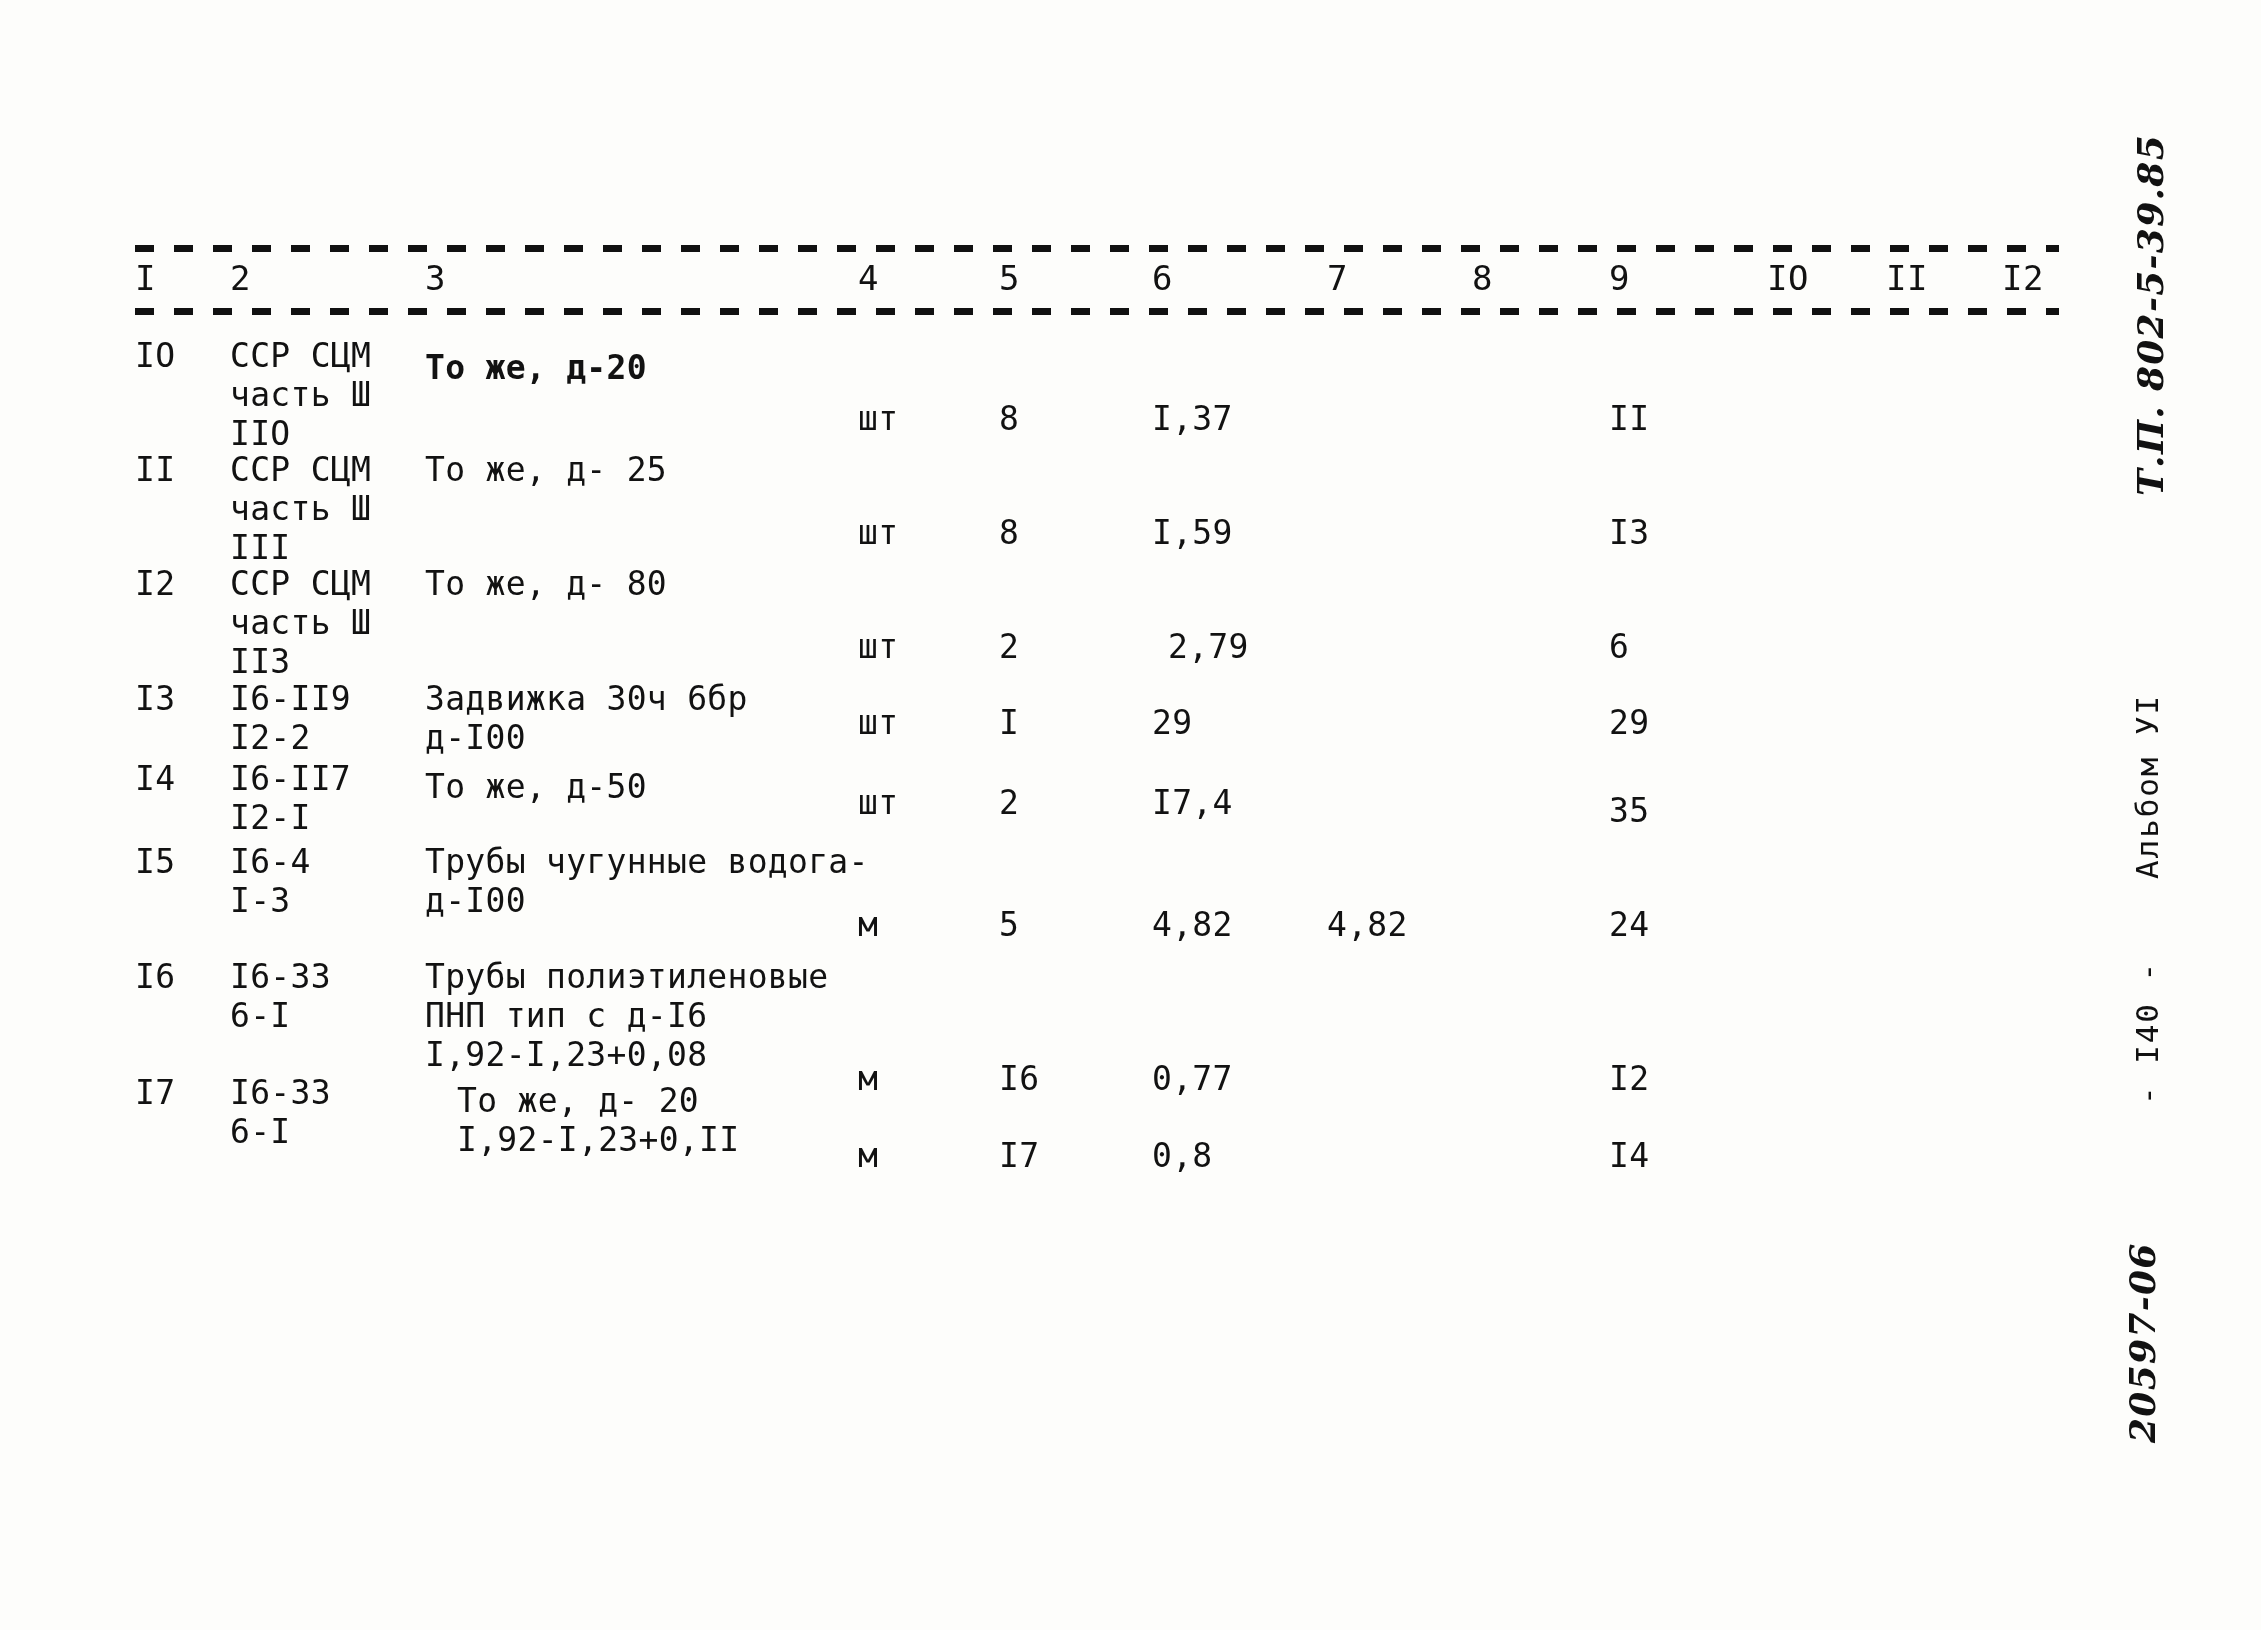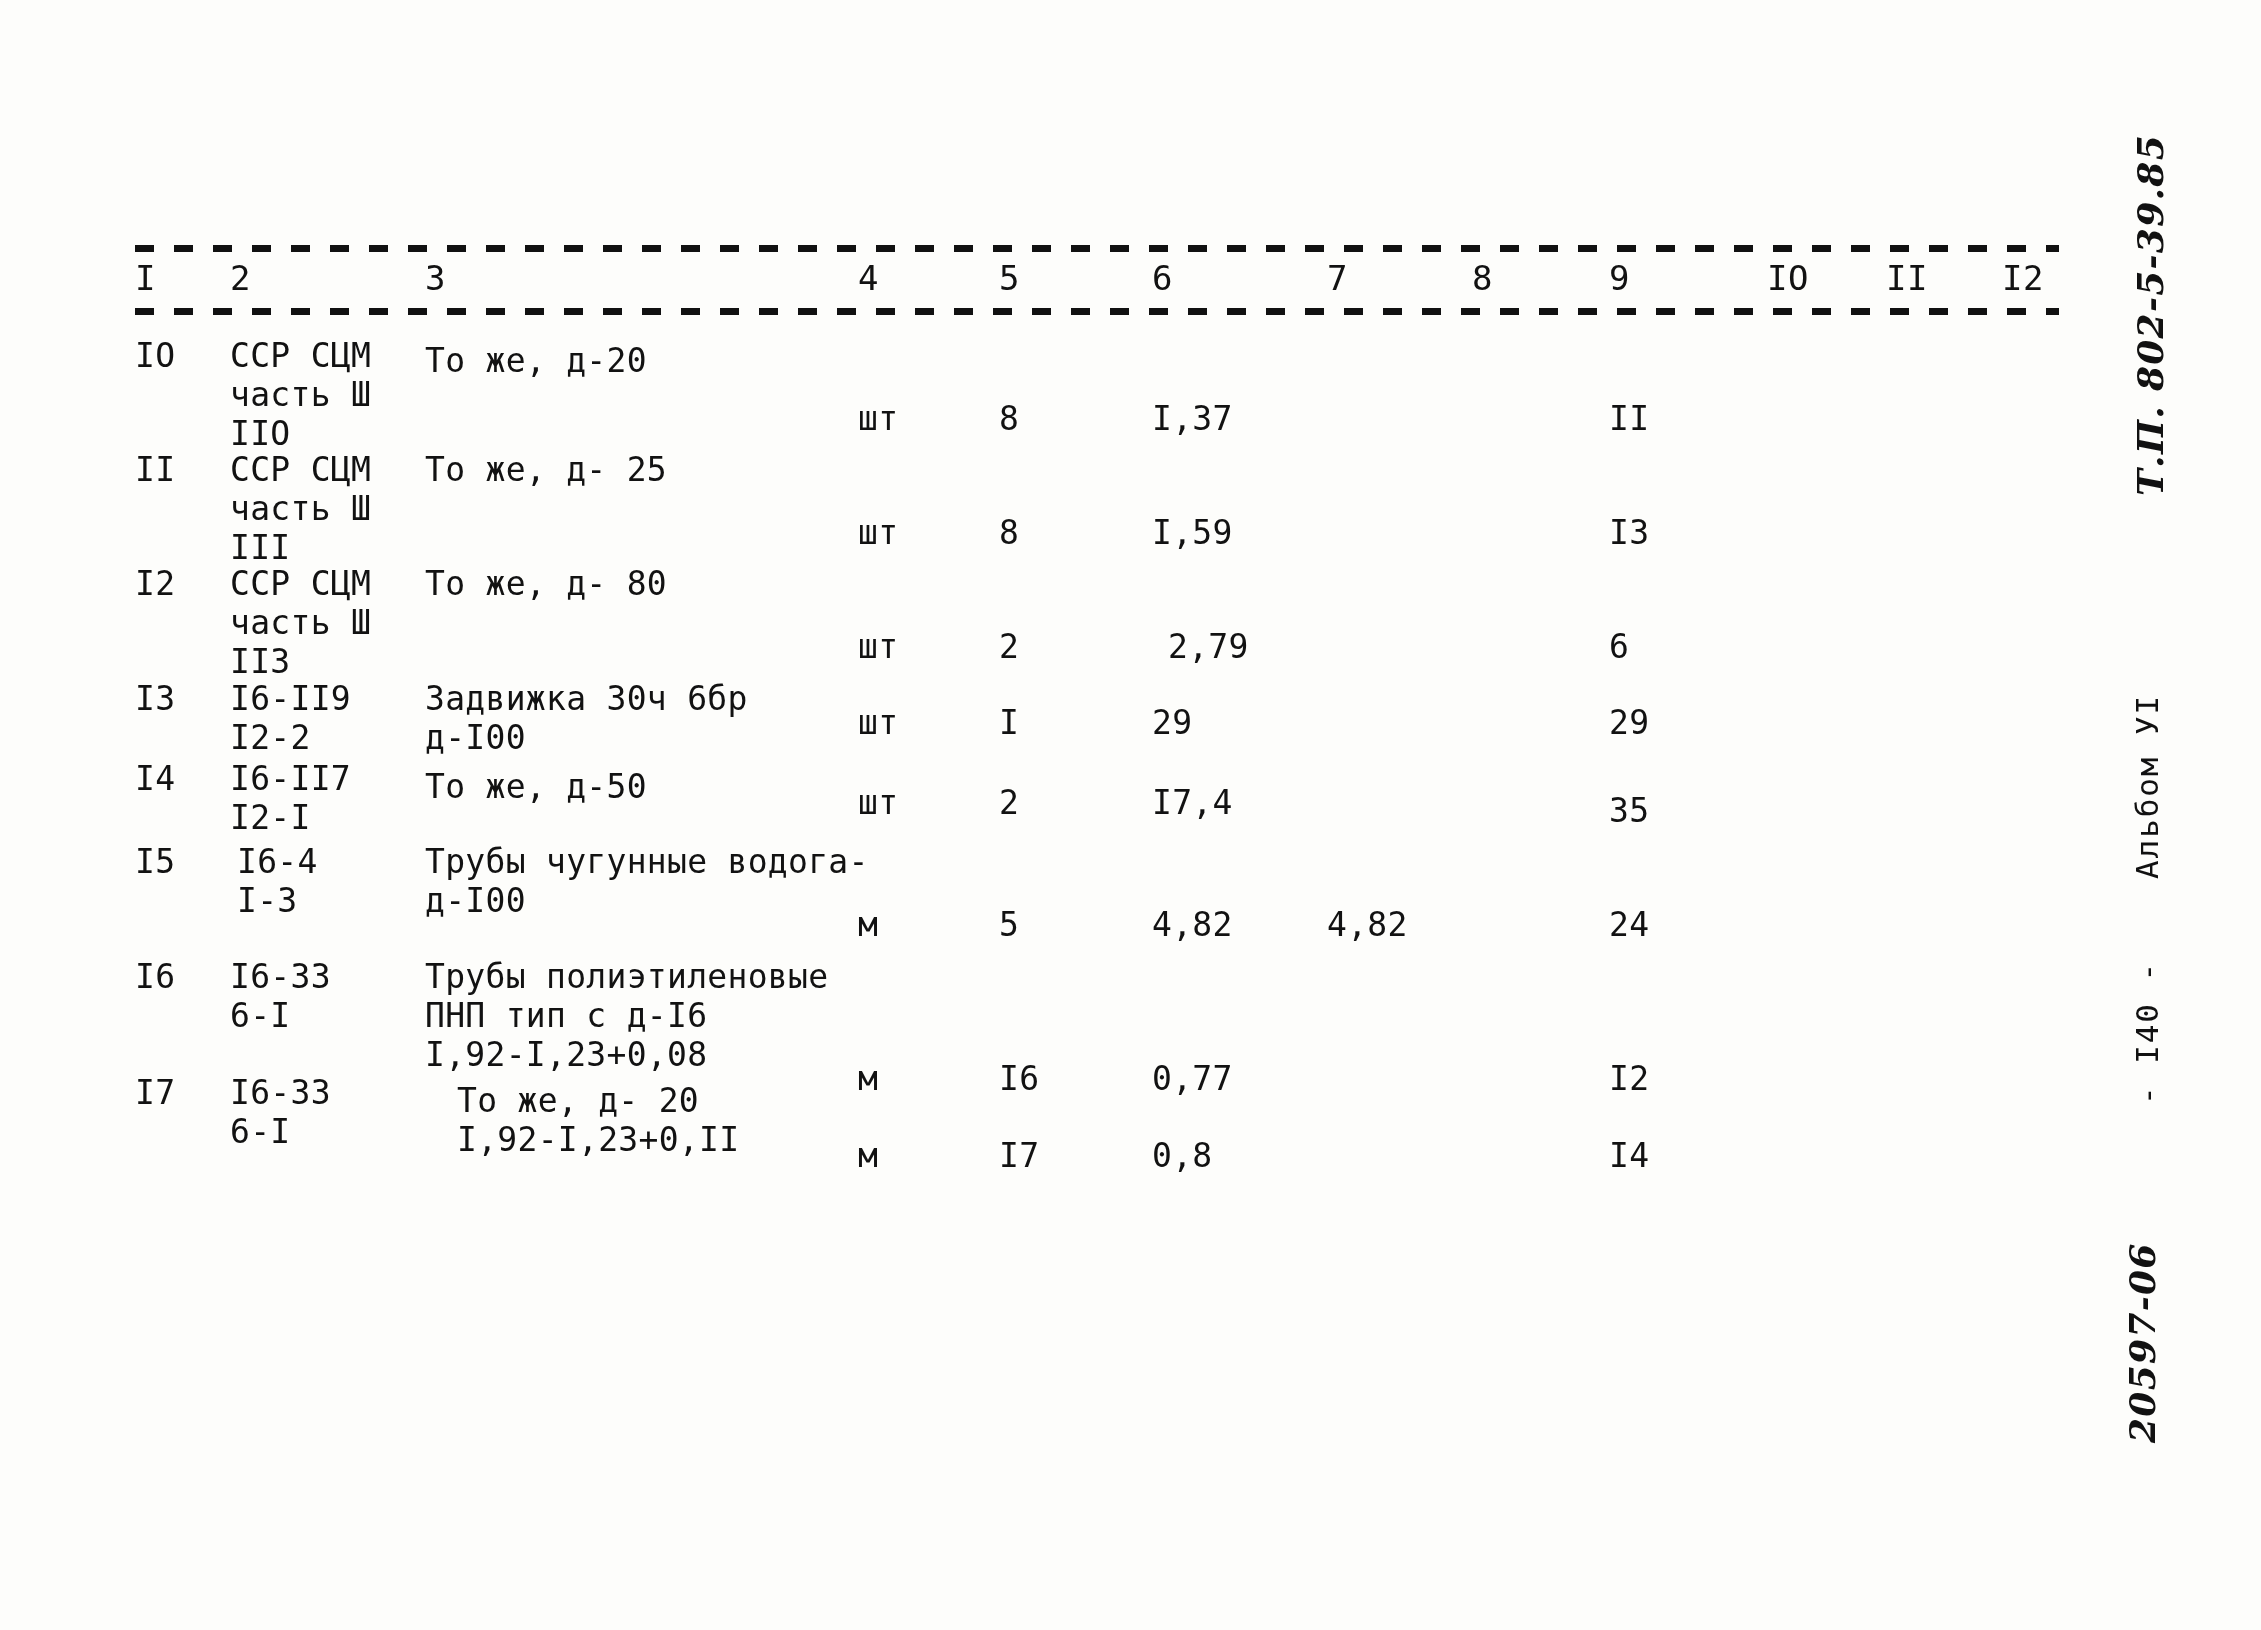--- a/index.html
+++ b/index.html
@@ -127,21 +127,21 @@
       <span class="hdr-cell" style="left:1751px">II</span>
       <span class="hdr-cell" style="left:1867px">I2</span>
     </div>
 
     <div class="rule"></div>
 
     <div class="rows" id="rows-container" style="position: relative; height: 828px;">
         <div class="row" style="position: absolute; left: 0px; top: 0px; width: 100%;">
           <div class="cell c1" style="top: 0px;"><span class="ln">IO</span></div>
           <div class="cell c2" style="top: 0px;"><span class="ln">ССР СЦМ</span><span class="ln">часть Ш</span><span class="ln">IIO</span></div>
-          <div class="cell c3" style="top: 5px;"><span class="ln">То же, д-20</span></div>
+          <div class="cell c3" style="top: 12px; font-weight: bold;"><span class="ln">То же, д-20</span></div>
           <div class="cell c4" style="top: 63px;"><span class="ln">шт</span></div>
           <div class="cell c5" style="top: 63px;"><span class="ln">8</span></div>
           <div class="cell c6" style="top: 63px;"><span class="ln">I,37</span></div>
           <div class="cell c9" style="top: 63px;"><span class="ln">II</span></div>
         </div>
         <div class="row" style="position: absolute; left: 0px; top: 114px; width: 100%;">
           <div class="cell c1" style="top: 0px;"><span class="ln">II</span></div>
           <div class="cell c2" style="top: 0px;"><span class="ln">ССР СЦМ</span><span class="ln">часть Ш</span><span class="ln">III</span></div>
           <div class="cell c3" style="top: 0px;"><span class="ln">То же, д- 25</span></div>
           <div class="cell c4" style="top: 63px;"><span class="ln">шт</span></div>
@@ -171,21 +171,21 @@
           <div class="cell c1" style="top: 0px;"><span class="ln">I4</span></div>
           <div class="cell c2" style="top: 0px;"><span class="ln">I6-II7</span><span class="ln">I2-I</span></div>
           <div class="cell c3" style="top: 8px;"><span class="ln">То же, д-50</span></div>
           <div class="cell c4" style="top: 24px;"><span class="ln">шт</span></div>
           <div class="cell c5" style="top: 24px;"><span class="ln">2</span></div>
           <div class="cell c6" style="top: 24px;"><span class="ln">I7,4</span></div>
           <div class="cell c9" style="top: 32px;"><span class="ln">35</span></div>
         </div>
         <div class="row" style="position: absolute; left: 0px; top: 506px; width: 100%;">
           <div class="cell c1" style="top: 0px;"><span class="ln">I5</span></div>
-          <div class="cell c2" style="top: 0px; margin-left: 7px;"><span class="ln">I6-4</span><span class="ln">I-3</span></div>
+          <div class="cell c2" style="top: 0px;"><span class="ln">I6-4</span><span class="ln">I-3</span></div>
           <div class="cell c3" style="top: 0px;"><span class="ln">Трубы чугунные водога-</span><span class="ln">д-I00</span></div>
           <div class="cell c4" style="top: 63px;"><span class="ln">м</span></div>
           <div class="cell c5" style="top: 63px;"><span class="ln">5</span></div>
           <div class="cell c6" style="top: 63px;"><span class="ln">4,82</span></div>
           <div class="cell c7" style="top: 63px;"><span class="ln">4,82</span></div>
           <div class="cell c9" style="top: 63px;"><span class="ln">24</span></div>
         </div>
         <div class="row" style="position: absolute; left: 0px; top: 621px; width: 100%;">
           <div class="cell c1" style="top: 0px;"><span class="ln">I6</span></div>
           <div class="cell c2" style="top: 0px;"><span class="ln">I6-33</span><span class="ln">6-I</span></div>

